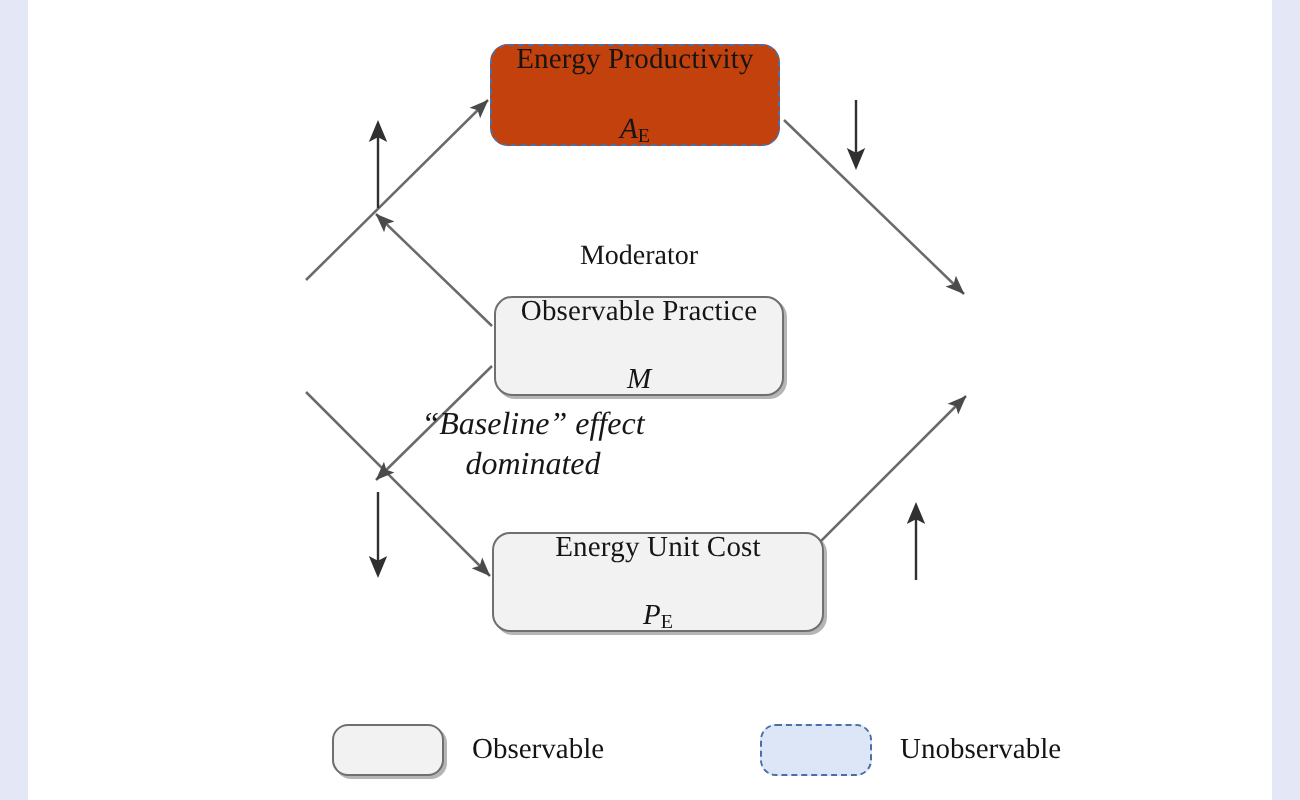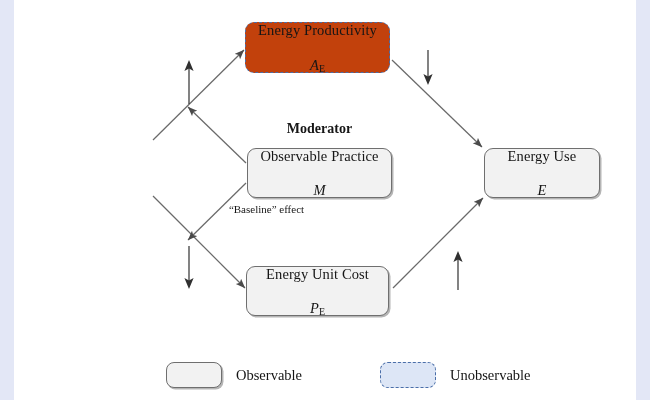--- a/index.html
+++ b/index.html
@@ -88,21 +88,21 @@
   }
 
   .freetext {
     position: absolute;
     color: #161616;
     z-index: 4;
     text-align: center;
     line-height: 1.22;
   }
   #moderator-label { font-size: 14px; }
-  #baseline-note   { font-size: 11px; }
+  #baseline-note   { font-size: 16px; font-style: italic; }
 
   
   #legend {
     position: absolute;
     left: 0;
     top: 352px;
     width: 622px;
     height: 46px;
     z-index: 5;
   }
@@ -177,34 +177,31 @@
     <div class="node unobservable" id="node-energy-productivity" style="left:231px; top:22px; width:145px; height:51px;">
       <span class="ttl">Energy Productivity</span>
       <span class="sym"><span>A</span><sub>E</sub></span>
     </div>
 
     <div class="node observable" id="node-management-practice" style="left:233px; top:148px; width:145px; height:50px;">
       <span class="ttl">Observable Practice</span>
       <span class="sym"><span>M</span><sub></sub></span>
     </div>
 
-    <div class="node observable" id="node-energy-unit-cost" style="left:232px; top:266px; width:143px; height:50px;">
+    <div class="node observable" id="node-energy-unit-cost" style="left:232px; top:266px; width:166px; height:50px;">
       <span class="ttl">Energy Unit Cost</span>
       <span class="sym"><span>P</span><sub>E</sub></span>
     </div>
 
-    <div class="node observable" id="node-energy-use" style="left:470px; top:148px; width:116px; height:50px;">
-      <span class="ttl">Energy Use</span>
-      <span class="sym"><span>E</span><sub></sub></span>
-    </div>
-
-    <div class="freetext" id="moderator-label" style="left:233px; top:120px; width:145px;font-weight:bold;">Moderator</div>
+
+    <div class="freetext" id="moderator-label" style="left:233px; top:120px; width:145px;">Moderator</div>
 
     <div class="freetext" id="baseline-note" style="left:190px; top:203px; width:125px;">
       <div>“Baseline” effect</div>
+      <div>dominated</div>
     </div>
 
     <div id="legend">
       <div class="legend-item" style="left:152px; top:10px;">
         <span class="swatch observable"></span>
         <span class="legend-label">Observable</span>
       </div>
       <div class="legend-item" style="left:366px; top:10px;">
         <span class="swatch unobservable"></span>
         <span class="legend-label">Unobservable</span>

